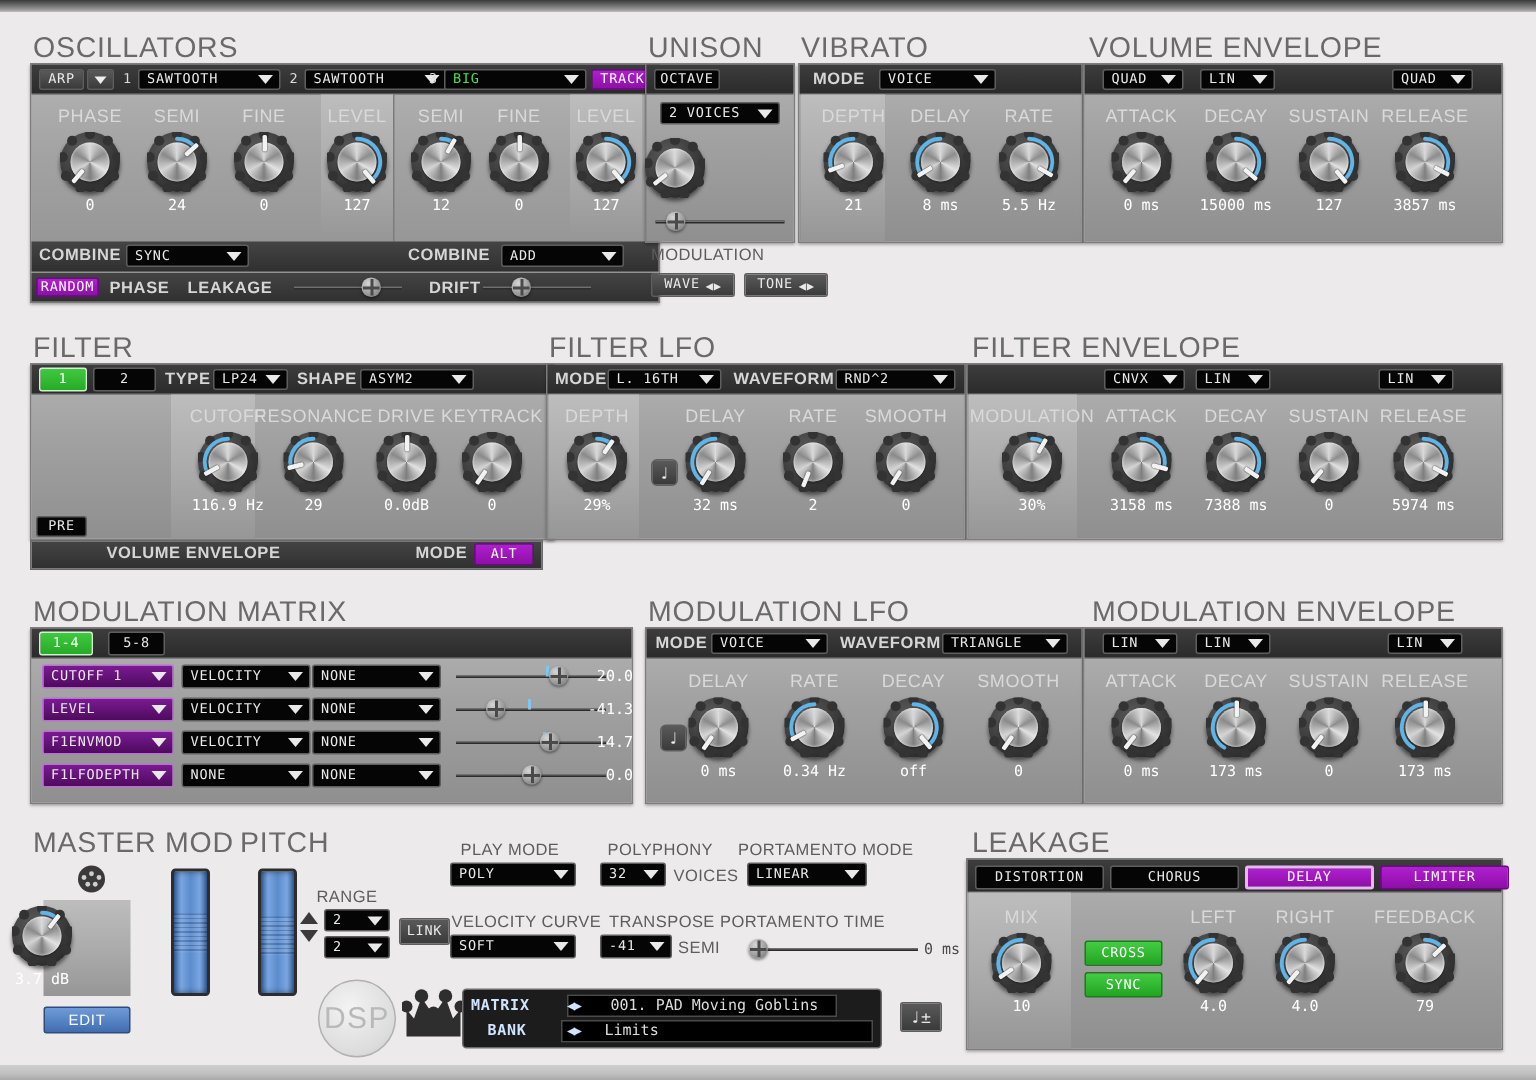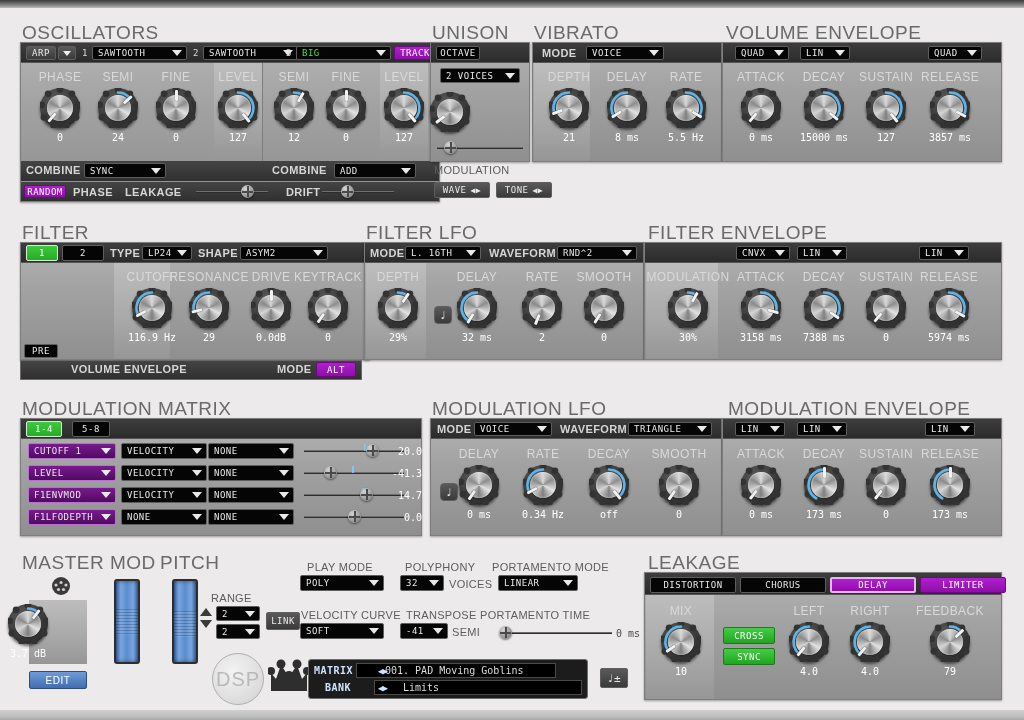--- a/index.html
+++ b/index.html
@@ -575,21 +575,21 @@
 <div class="panel" style="left:20px;top:242px;width:350px;height:118px"></div>
 <div class="hdr" style="left:21px;top:243px;width:348px;height:20px"></div>
 <div class="dbtn grnsel" style="left:26px;top:245px;width:32px;height:16px">1</div>
 <div class="dbtn" style="left:62px;top:245px;width:42px;height:16px">2</div>
 <div class="plabel" style="left:110px;top:247px;font-size:11px;font-weight:bold">TYPE</div>
 <div class="cbox" style="left:142px;top:246px;width:50px;height:14px">
     <span>LP24</span>
     <span class="tri"></span>
   </div>
 <div class="plabel" style="left:198px;top:247px;font-size:11px;font-weight:bold">SHAPE</div>
-<div class="cbox" style="left:240px;top:246px;width:88px;height:14px">
+<div class="cbox" style="left:240px;top:246px;width:76px;height:14px">
     <span>ASYM2</span>
     <span class="tri"></span>
   </div>
 <div class="knob-hl" style="left:114px;top:263px;width:56px;height:96px"></div>
 <div id="filter-knobs">
     <div style="position: absolute; left: 122px; top: 270px; width: 60px;">
       <div class="knob-col" style="left: 0px; top: 0px; width: 60px;">
         <div class="plabel" style="position: absolute; left: 50%; top: 0px; transform: translateX(-50%); font-size: 12px; color: rgb(217, 217, 217);">CUTOFF</div>
         <div class="knob" style="left: calc(50% - 20px); top: 18px;">
           <div class="gear"></div>
@@ -1350,21 +1350,21 @@
   </div>
 <div class="wlabel" style="left:452px;top:626px;font-size:11px">SEMI</div>
 
 <div class="wlabel" style="left:480px;top:609px;font-size:11px">PORTAMENTO TIME</div>
 <div class="strack" style="left:502px;top:632px;width:110px"></div>
 <div class="shandle" style="left:499px;top:626px"></div>
 <div class="vlabel" style="left:616px;top:628px;text-align:left;color:#4a4a4a">0 ms</div>
 
 <div class="progbox" style="left:308px;top:659px;width:280px;height:40px"></div>
 <div class="progtag" style="position:absolute;left:314px;top:665px;font-weight:bold">MATRIX</div>
-<div class="progfield" style="left:356px;top:663px;width:200px;height:15px">001. PAD Moving Goblins</div>
+<div class="progfield" style="left:378px;top:663px;width:180px;height:15px">001. PAD Moving Goblins</div>
 <div class="arrows" style="left:378px;top:666px;color:#cfe4ff">◀▶</div>
 <div class="progtag" style="position:absolute;left:325px;top:682px;font-weight:bold">BANK</div>
 <div class="progfield" style="left:374px;top:680px;width:208px;height:15px">Limits</div>
 <div class="arrows" style="left:378px;top:683px;color:#cfe4ff">◀▶</div>
 <div class="dbtn raised" style="left:600px;top:668px;width:28px;height:20px;font-size:11px">♩±</div>
 
 <div class="sec-title" style="left:648px;top:552px">LEAKAGE</div>
 <div class="panel" style="left:644px;top:572px;width:358px;height:128px"></div>
 <div class="hdr" style="left:645px;top:573px;width:356px;height:22px"></div>
 <div id="fx-tabs">

